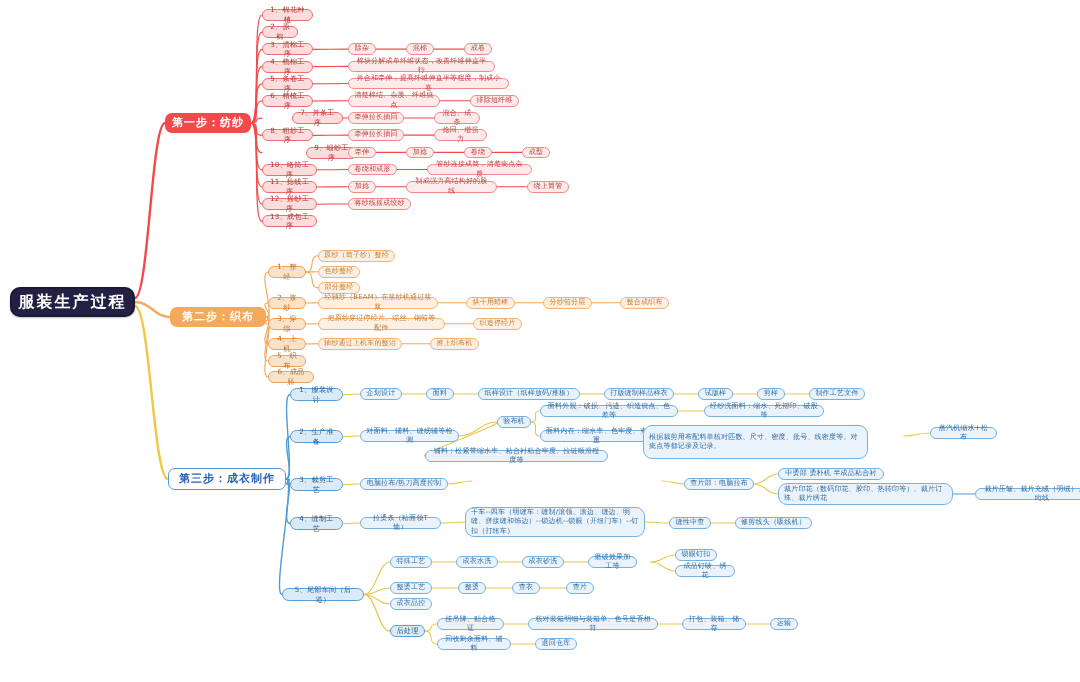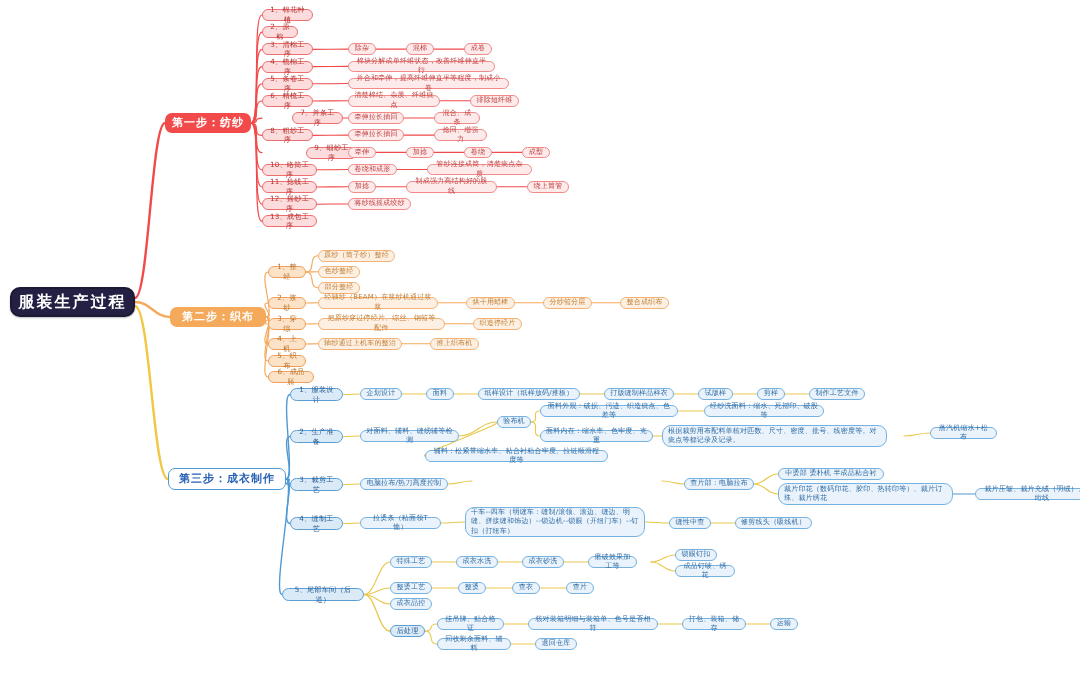--- a/index.html
+++ b/index.html
@@ -217,21 +217,21 @@
     <div class="node c2" style="left: 604px; top: 388px; width: 70px; height: 12px;">打版缝制样品样衣</div>
     <div class="node c2" style="left: 698px; top: 388px; width: 35px; height: 12px;">试版样</div>
     <div class="node c2" style="left: 757px; top: 388px; width: 28px; height: 12px;">剪样</div>
     <div class="node c2" style="left: 809px; top: 388px; width: 56px; height: 12px; border-radius: 6px;">制作工艺文件</div>
     <div class="node c1" style="left: 290px; top: 430px; width: 53px; height: 13px;">2、生产准备</div>
     <div class="node c2" style="left: 360px; top: 430px; width: 99px; height: 12px;">对面料、辅料、缝纫辅等检测</div>
     <div class="node c2" style="left: 497px; top: 416px; width: 34px; height: 12px;">验布机</div>
     <div class="node c2" style="left: 540px; top: 405px; width: 138px; height: 12px;">面料外观：破损、污迹、织造疵点、色差等</div>
     <div class="node c2" style="left: 704px; top: 405px; width: 120px; height: 12px; white-space: normal;">经纱洗面料：缩水、死褶印、破股等</div>
     <div class="node c2" style="left: 540px; top: 430px; width: 113px; height: 12px;">面料内在：缩水率、色牢度、克重</div>
-    <div class="node c2 tleft" style="left: 662px; top: 425px; width: 225px; height: 22px; white-space: normal;">根据裁剪用布配料单核对匹数、尺寸、密度、批号、线密度等。对疵点等都记录及记录。</div>
+    <div class="node c2 tleft" style="left: 643px; top: 425px; width: 225px; height: 34px; white-space: normal;">根据裁剪用布配料单核对匹数、尺寸、密度、批号、线密度等。对疵点等都记录及记录。</div>
     <div class="node c2" style="left: 930px; top: 427px; width: 67px; height: 12px;">蒸汽机缩水+松布</div>
     <div class="node c2" style="left: 425px; top: 450px; width: 183px; height: 12px;">辅料：松紧带缩水率、粘合衬粘合牢度、拉链顺滑程度等</div>
     <div class="node c1" style="left: 290px; top: 478px; width: 53px; height: 13px;">3、裁剪工艺</div>
     <div class="node c2" style="left: 360px; top: 478px; width: 88px; height: 12px;">电脑拉布/热刀高度控制</div>
     <div class="node c2" style="left: 684px; top: 478px; width: 70px; height: 12px;">查片部：电脑拉布</div>
     <div class="node c2" style="left: 778px; top: 468px; width: 106px; height: 12px;">中烫部 烫朴机 半成品粘合衬</div>
     <div class="node c2 tleft" style="left: 778px; top: 483px; width: 175px; height: 22px; white-space: normal;">裁片印花（数码印花、胶印、热转印等）、裁片订珠、裁片绣花</div>
     <div class="node c2" style="left: 975px; top: 488px; width: 134px; height: 12px;">裁片压皱、裁片充绒（羽绒）、裁片绗线</div>
     <div class="node c1" style="left: 290px; top: 517px; width: 53px; height: 13px;">4、缝制工艺</div>
     <div class="node c2" style="left: 360px; top: 517px; width: 81px; height: 12px;">拉烫条（粘面领T恤）</div>

